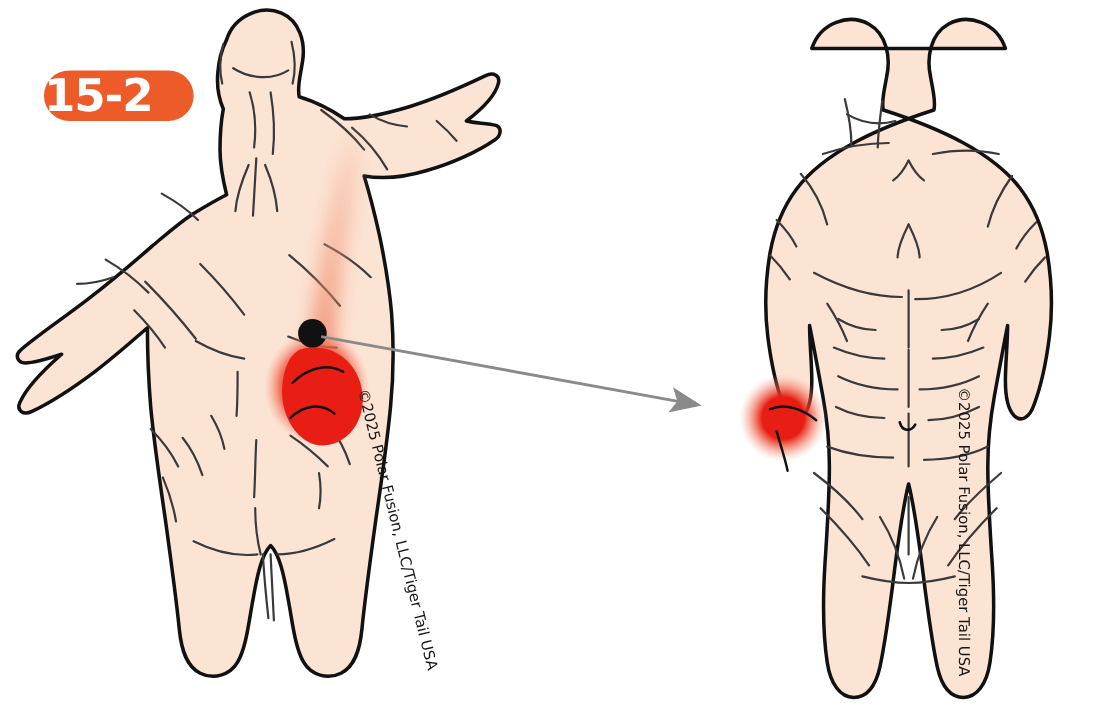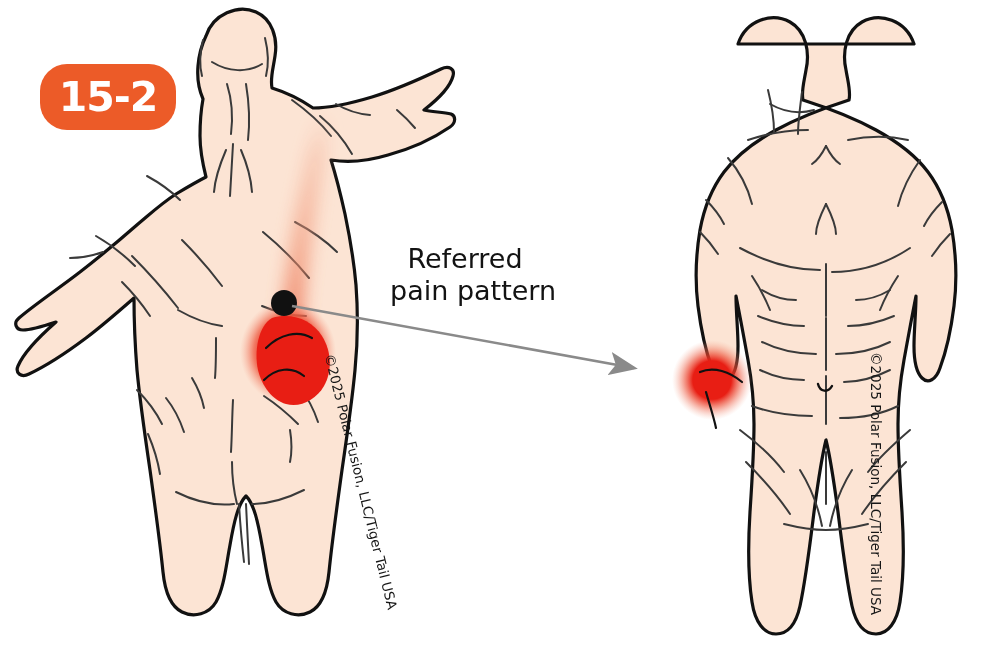--- a/index.html
+++ b/index.html
@@ -24,25 +24,25 @@
     left: 0;
     top: 0;
     width: 1000px;
     height: 647px;
   }
   .badge {
     position: absolute;
     left: 40px;
     top: 64px;
     width: 136px;
-    height: 66px;
+    height: 46px;
     border-radius: 27px;
     display: flex;
     align-items: center;
-    justify-content: center;
+    justify-content: flex-start;
     z-index: 30;
   }
   .badge-label {
     font-family: "DejaVu Sans", sans-serif;
     font-weight: bold;
     font-size: 41px;
     letter-spacing: -1px;
     color: #ffffff;
     line-height: 1;
   }
@@ -325,21 +325,17 @@
         <path d="M700,372 C714,366 730,372 742,382"></path>
         <path d="M706,392 C710,406 714,418 716,428"></path>
       </g>
     </g>
   </svg>
 
   <div class="badge" style="background:#EC5B28;">
     <span class="badge-label">15-2</span>
   </div>
 
-  <div class="callout">
-    <div class="callout-line">Referred</div>
-    <div class="callout-line">pain pattern</div>
-  </div>
 
   <div class="copyright" id="copyright-left">©2025 Polar Fusion, LLC/Tiger Tail USA</div>
   <div class="copyright" id="copyright-right">©2025 Polar Fusion, LLC/Tiger Tail USA</div>
 
 </div>
 
 </body></html>

